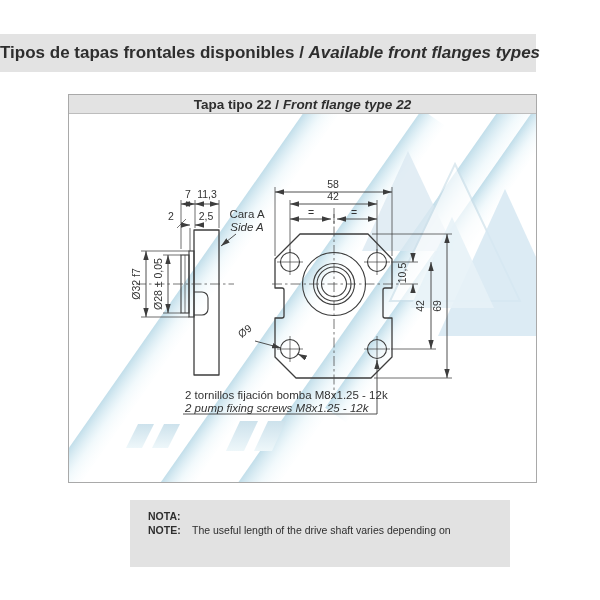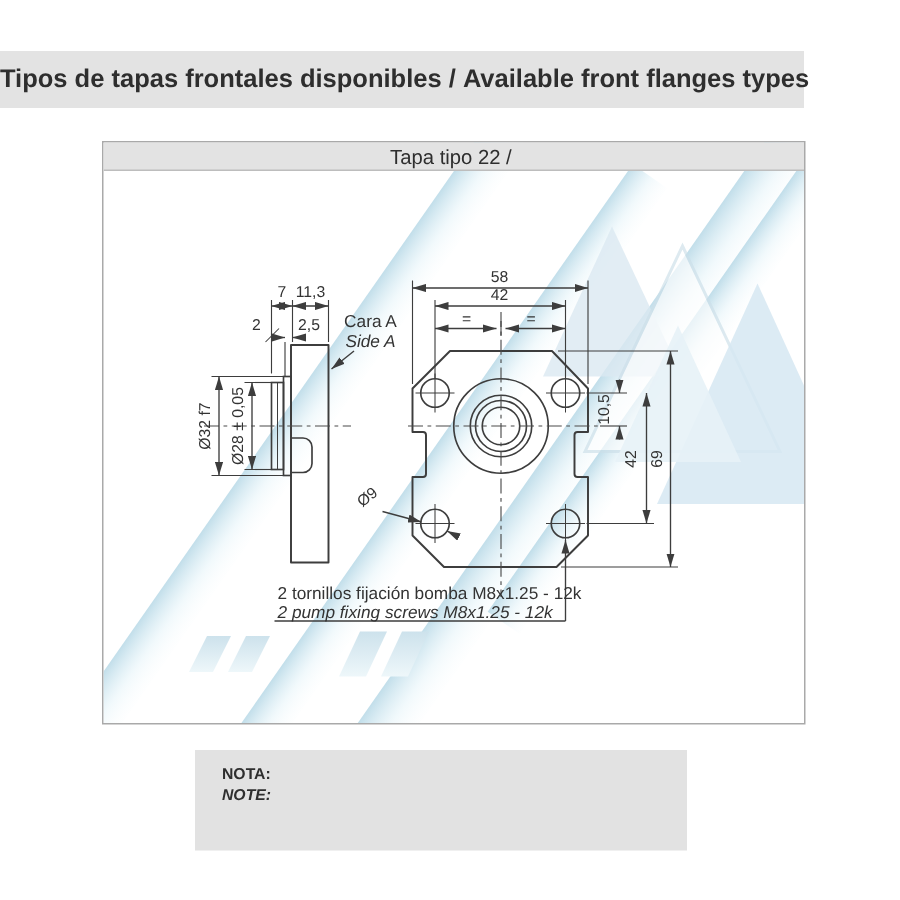--- a/index.html
+++ b/index.html
@@ -2,48 +2,48 @@
 <html><head>
 <meta charset="utf-8">
 <style>
   html,body{margin:0;padding:0;background:#fff;}
   #page{position:relative;width:600px;height:600px;background:#fff;overflow:hidden;
         font-family:"Liberation Sans",sans-serif;color:#333;}
   
   #title-band{position:absolute;left:0;top:34px;width:536px;height:38px;background:#e3e3e3;
     display:flex;align-items:center;justify-content:flex-start;font-size:17px;font-weight:bold;
     color:#2e2e2e;letter-spacing:0;white-space:nowrap;}
-  #title-band .it{}
+  #title-band .it{font-style:italic;}
   
   #panel{position:absolute;left:68px;top:94px;width:467px;height:387px;background:#fff;
     border:1px solid #a9a9a9;overflow:hidden;}
   #panel-header{position:absolute;left:0;top:0;width:100%;height:18px;background:#e3e3e3;
     border-bottom:1px solid #bdbdbd;display:flex;align-items:center;justify-content:center;
-    font-size:13.5px;font-weight:normal;color:#2e2e2e;white-space:nowrap;}
+    font-size:13.5px;font-weight:bold;color:#2e2e2e;white-space:nowrap;}
   #panel-header .it{font-style:italic;}
   
   #watermark,#drawing{position:absolute;left:0;}
   #watermark{top:0;width:467px;height:387px;}
   #drawing{top:19px;width:467px;height:368px;}
   
   .ol{stroke:#3d3d3d;stroke-width:1.3;fill:none;stroke-linejoin:round;}
   .ol2{stroke:#3d3d3d;stroke-width:1.1;fill:none;}
   .dim{stroke:#3d3d3d;stroke-width:0.9;fill:none;}
   .ext{stroke:#3d3d3d;stroke-width:0.75;fill:none;}
   .cl{stroke:#4a4a4a;stroke-width:0.75;fill:none;stroke-dasharray:10 3 2.5 3;}
   .th{stroke:#3d3d3d;stroke-width:0.7;fill:none;}
   text{font-family:"Liberation Sans",sans-serif;font-size:10.5px;fill:#333;}
   text.t12{font-size:11.5px;}
   text.it{font-style:italic;}
   
-  #note-box{position:absolute;left:130px;top:500px;width:328px;height:67px;background:#e2e2e2;
+  #note-box{position:absolute;left:130px;top:500px;width:380px;height:67px;background:#e2e2e2;
     box-sizing:border-box;padding:9px 10px 0 18px;font-size:10.5px;line-height:14px;color:#2e2e2e;}
   .note-grid{display:grid;grid-template-columns:44px 1fr;}
   .note-label{font-weight:bold;}
-  .note-label.it,.note-text.it{font-style:italic;}
+  .note-label.it,.note-text.it{}
 </style>
 </head>
 <body>
 
 <div id="page">
 
   <div id="title-band">
     <span>Tipos de tapas frontales disponibles</span>
       <span style="white-space:pre;"> / </span>
       <span class="it">Available front flanges types</span>
@@ -79,20 +79,21 @@
         <path d="M138,423 L154,423 L142,447 L126,447 Z"></path>
         <path d="M164,423 L180,423 L168,447 L152,447 Z"></path>
         <path d="M240,420 L258,420 L244,450 L226,450 Z"></path>
         <path d="M268,420 L286,420 L272,450 L254,450 Z"></path>
       </g>
     </svg>
 
     <div id="panel-header">
       <span>Tapa tipo 22</span>
         <span style="white-space:pre;"> / </span>
+        <span class="it">Front flange type 22</span>
     </div>
 
     <svg id="drawing" viewBox="69 113 467 368">
       <defs>
         <marker id="arr" viewBox="0 0 10 6" refX="10" refY="3" markerWidth="10" markerHeight="6" orient="auto-start-reverse">
           <path d="M0,0 L10,3 L0,6 Z" fill="#3d3d3d"></path>
         </marker>
       </defs>
 
       <g>
@@ -227,17 +228,18 @@
         <text class="t12 it" x="185" y="411">2 pump fixing screws M8x1.25 - 12k</text>
       </g>
     </svg>
   </div>
 
   <div id="note-box">
     <div class="note-grid">
       <span class="note-label">NOTA:</span>
       <span></span>
       <span class="note-label it">NOTE:</span>
+      <span class="note-text it">The useful length of the drive shaft varies depending on</span>
       <span></span>
     </div>
   </div>
 
 </div>
 
 </body></html>

